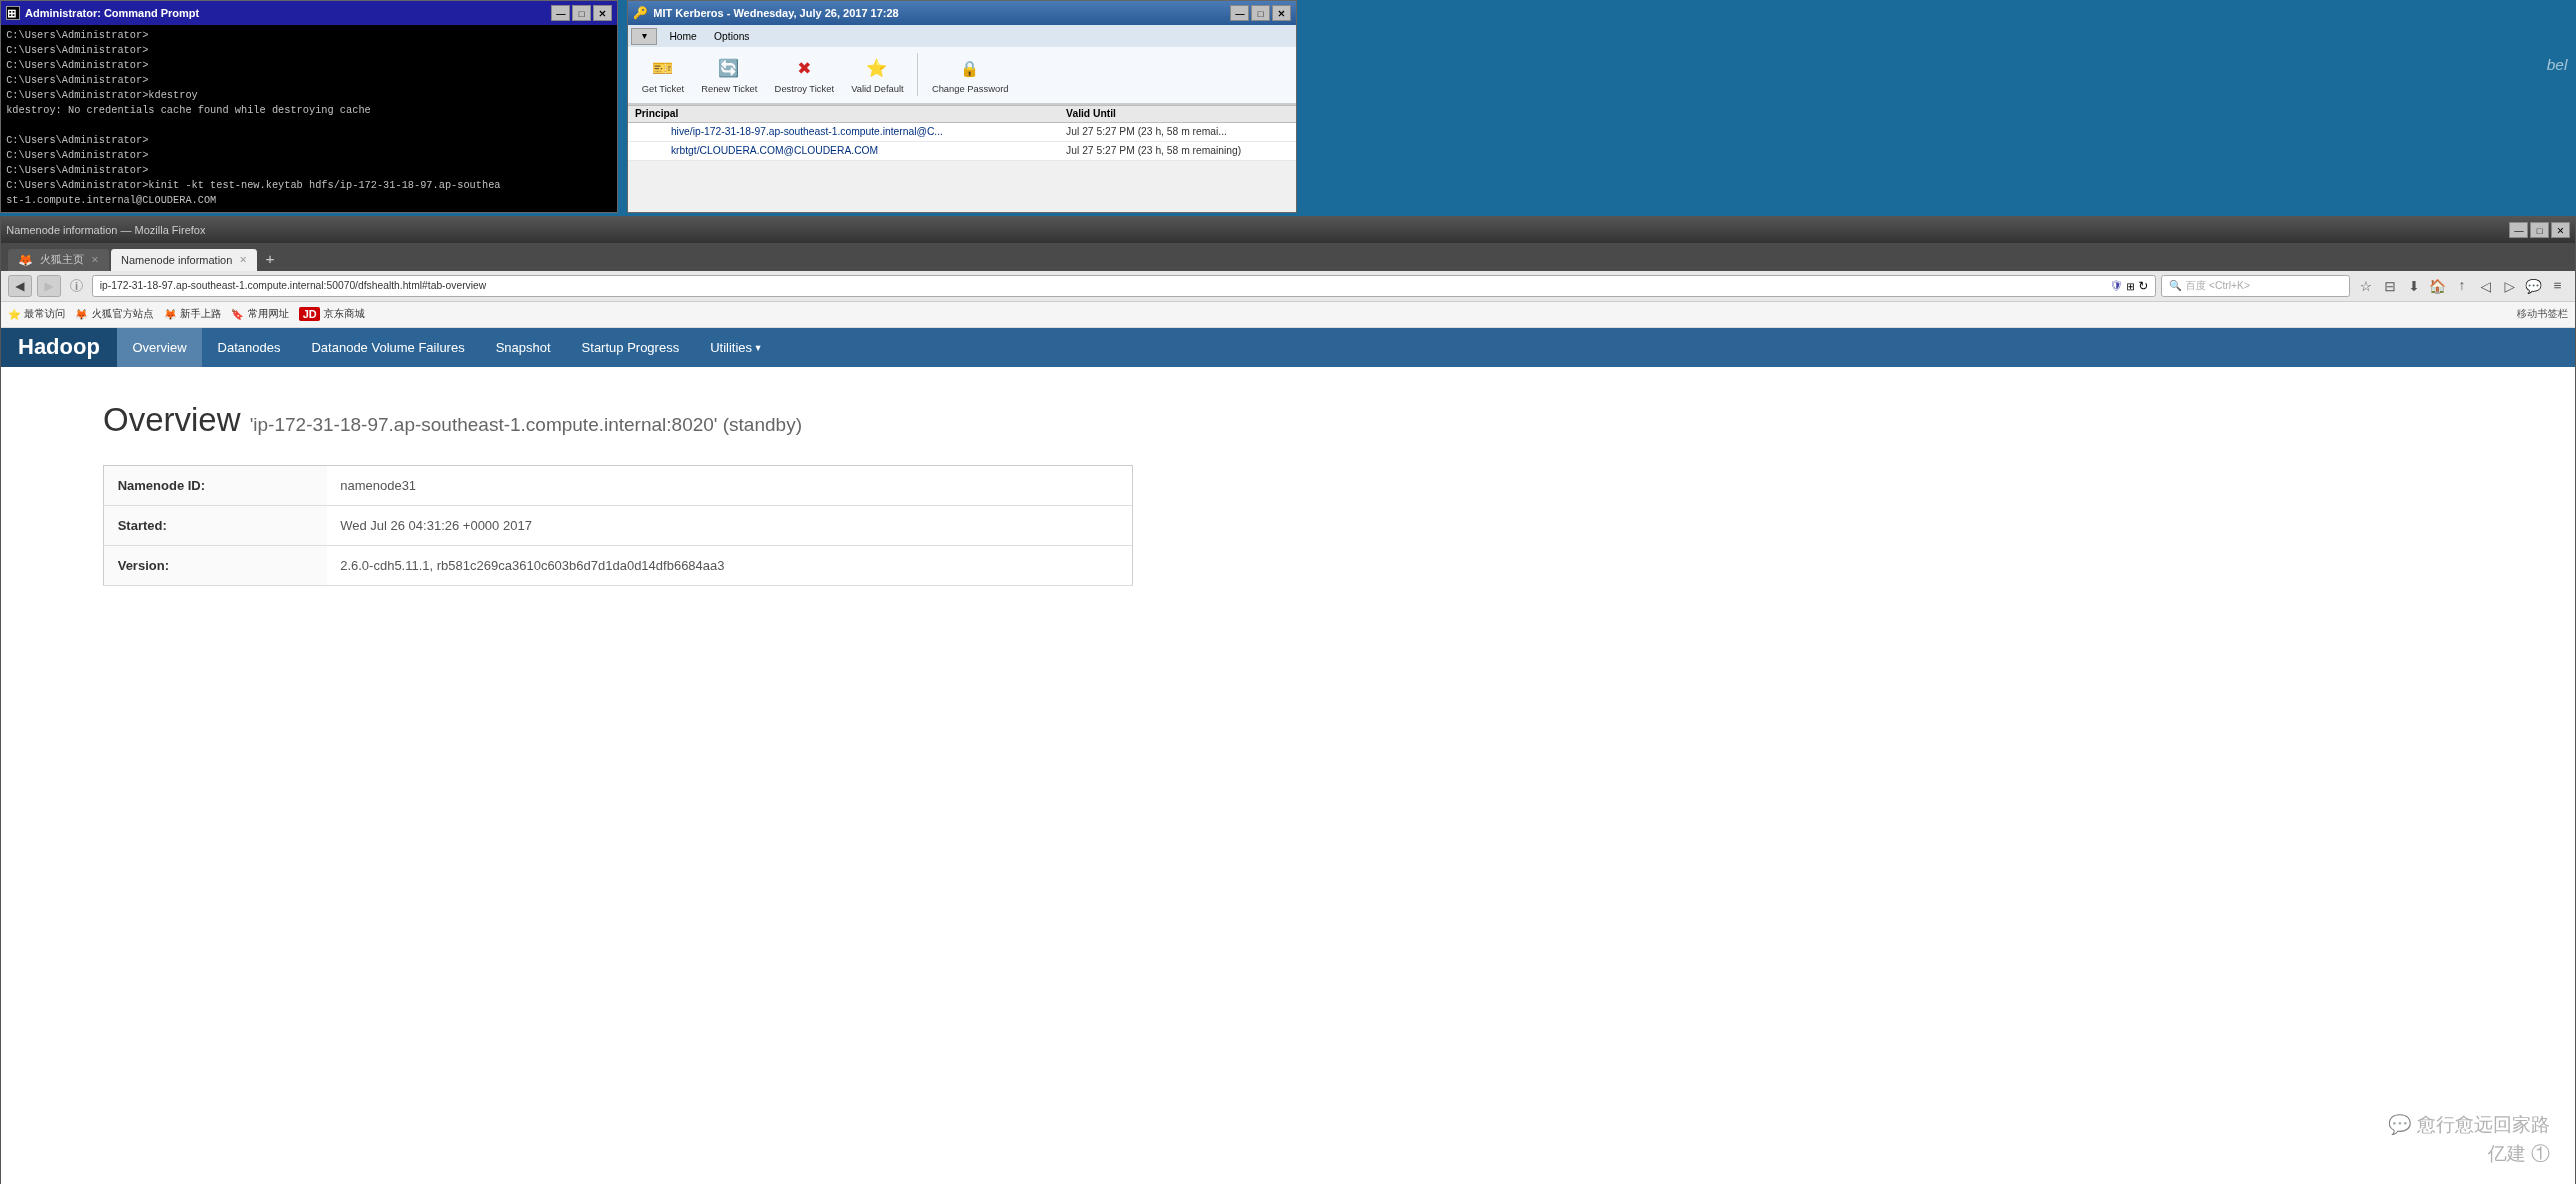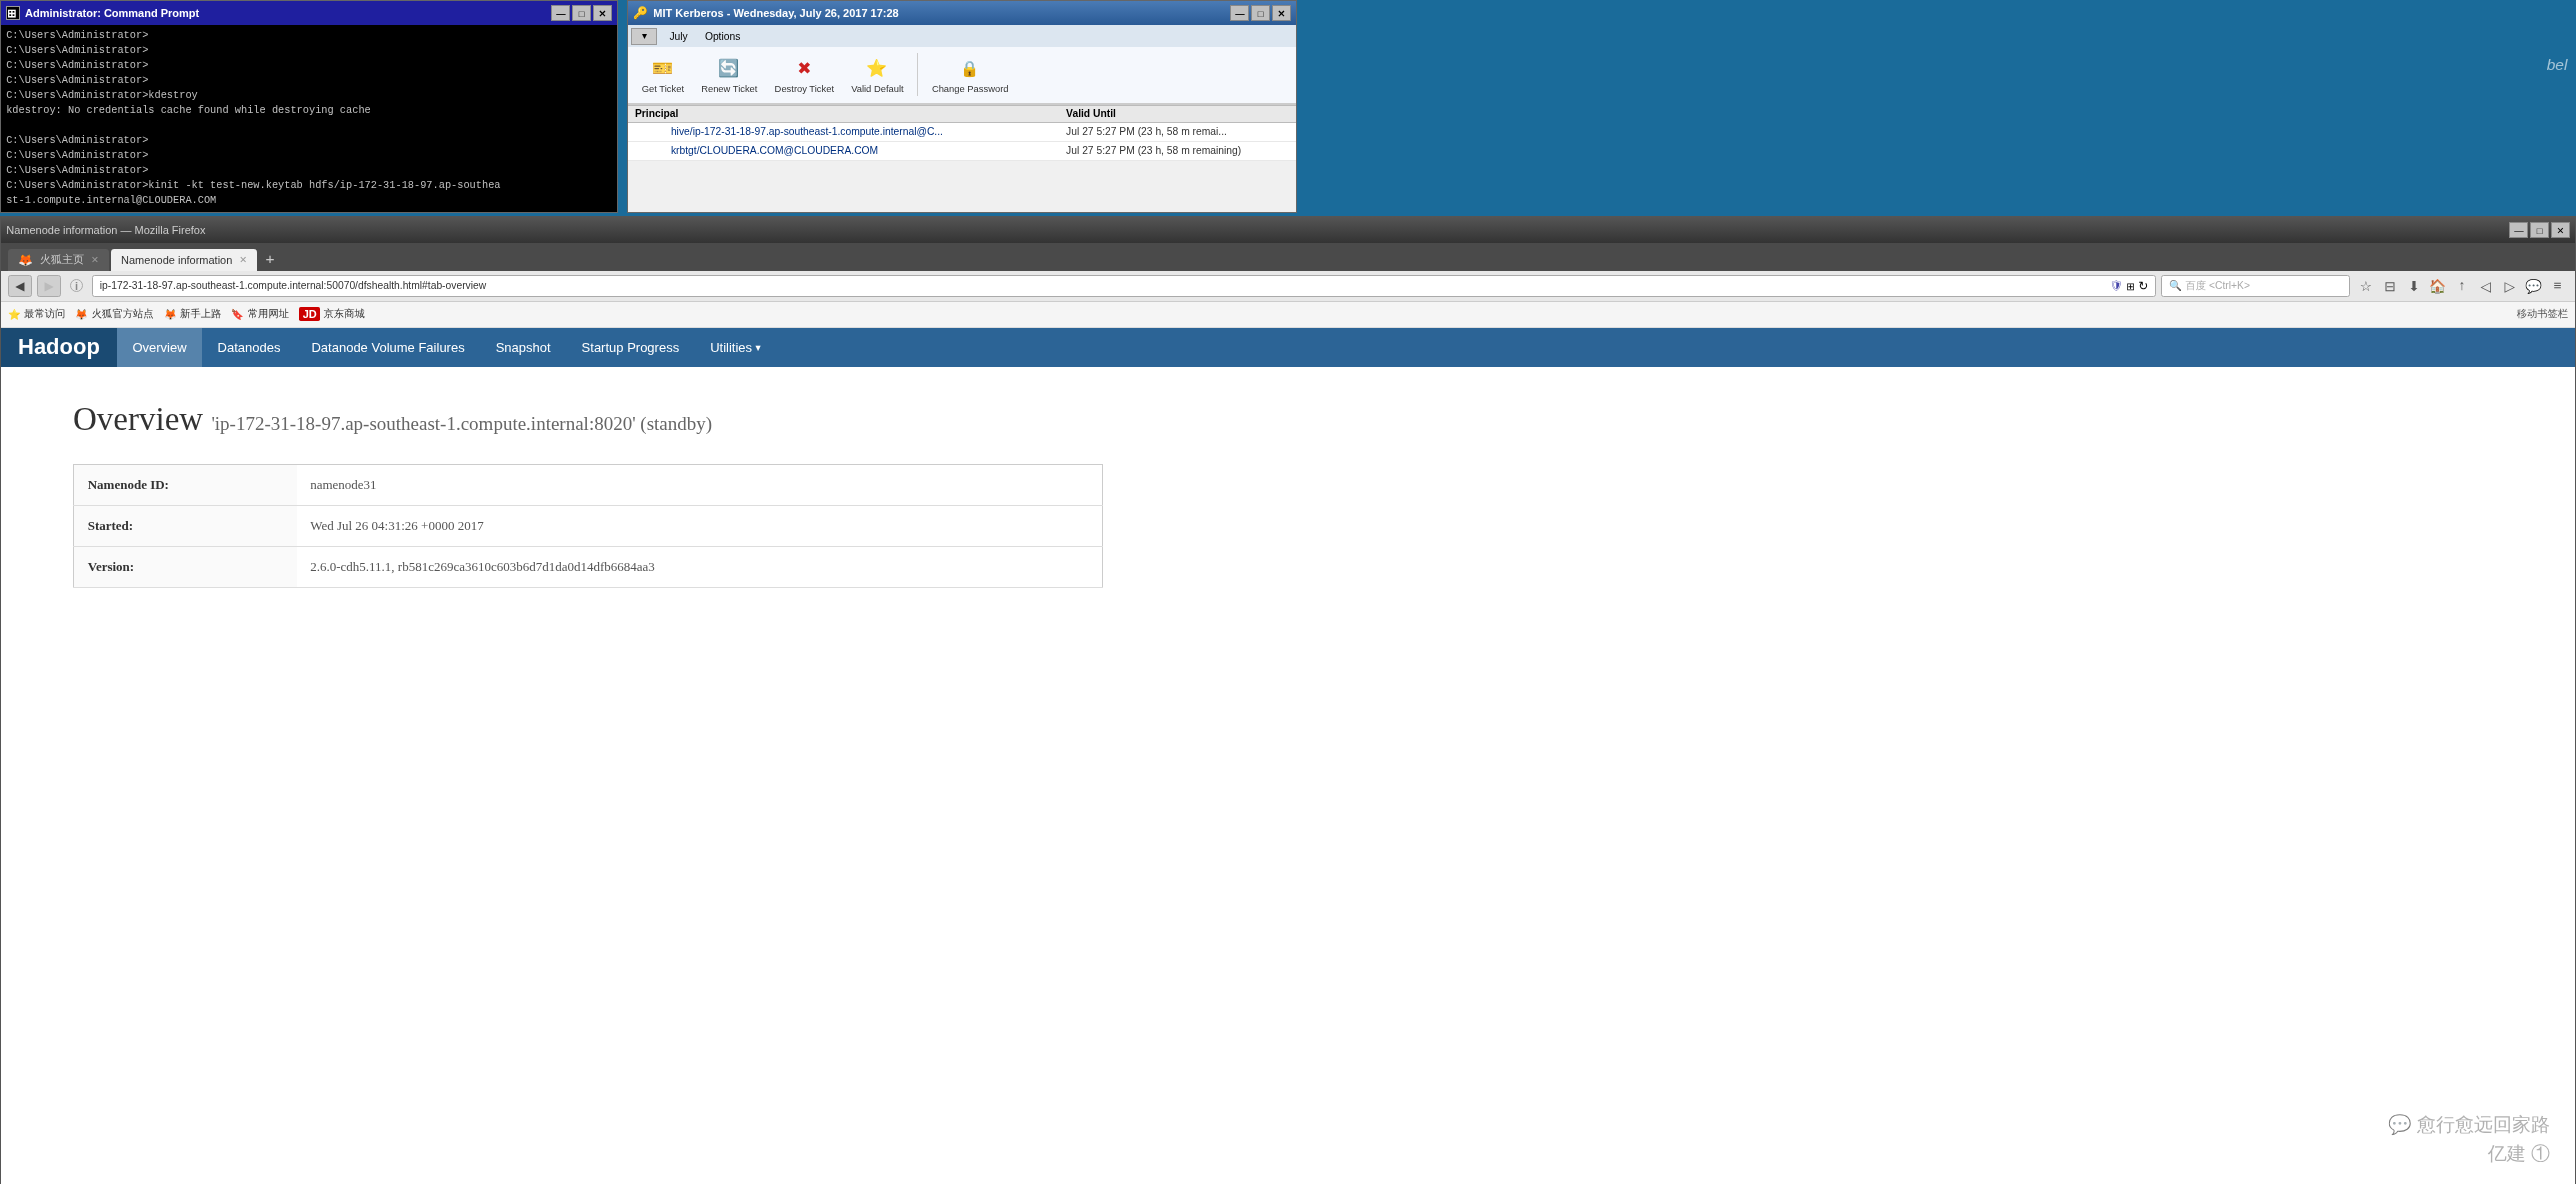--- a/index.html
+++ b/index.html
@@ -367,22 +367,21 @@
     }
     .hadoop-nav-dropdown {
       display: flex;
       align-items: center;
       gap: 3.4px;
     }
 
     
     .hadoop-content {
       background: white;
-      padding: 34px 72px;
-      font-family: Liberation Serif, serif;
+      padding: 34px 102px;
     }
     .overview-title {
       font-size: 33px;
       color: #333;
       font-weight: normal;
       margin-bottom: 26px;
     }
     .overview-title .sub {
       font-size: 19px;
       color: #666;
@@ -473,21 +472,21 @@
     </div>
     <div class="kerb-controls">
       <div class="kerb-ctrl-btn">—</div>
       <div class="kerb-ctrl-btn">□</div>
       <div class="kerb-ctrl-btn">✕</div>
     </div>
   </div>
   <div class="kerb-ribbon">
     <div class="kerb-menu">
       <div style="width:26px;height:17px;background:#ccc;border:0.9px solid #999;display:flex;align-items:center;justify-content:center;font-size:8.6px;cursor:pointer;margin-right:3.4px;">▼</div>
-      <div class="kerb-menu-item">July</div>
+      <div class="kerb-menu-item">Home</div>
       <div class="kerb-menu-item">Options</div>
     </div>
     <div class="kerb-toolbar">
       <div class="kerb-tool-btn">
         <div class="kerb-icon ticket">🎫</div>
         <span>Get Ticket</span>
       </div>
       <div class="kerb-tool-btn">
         <div class="kerb-icon renew">🔄</div>
         <span>Renew Ticket</span>

